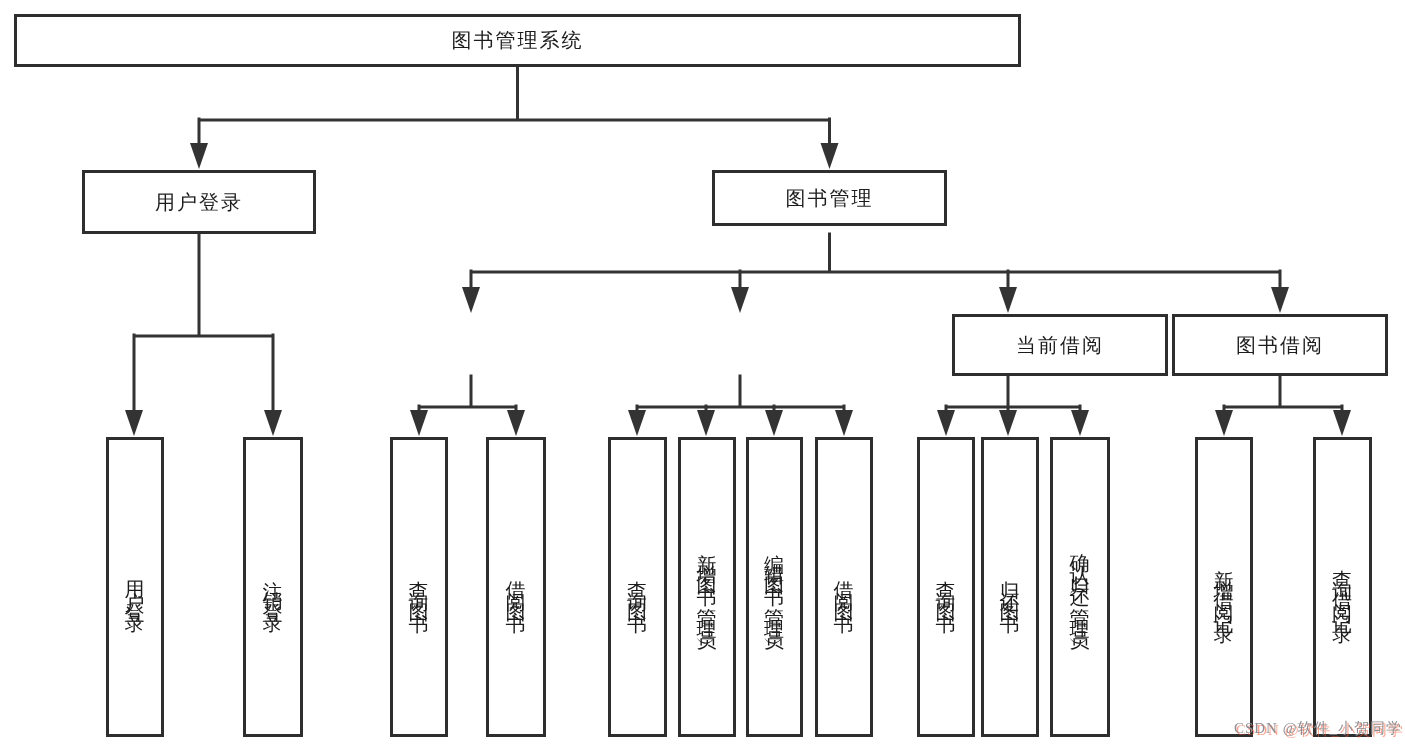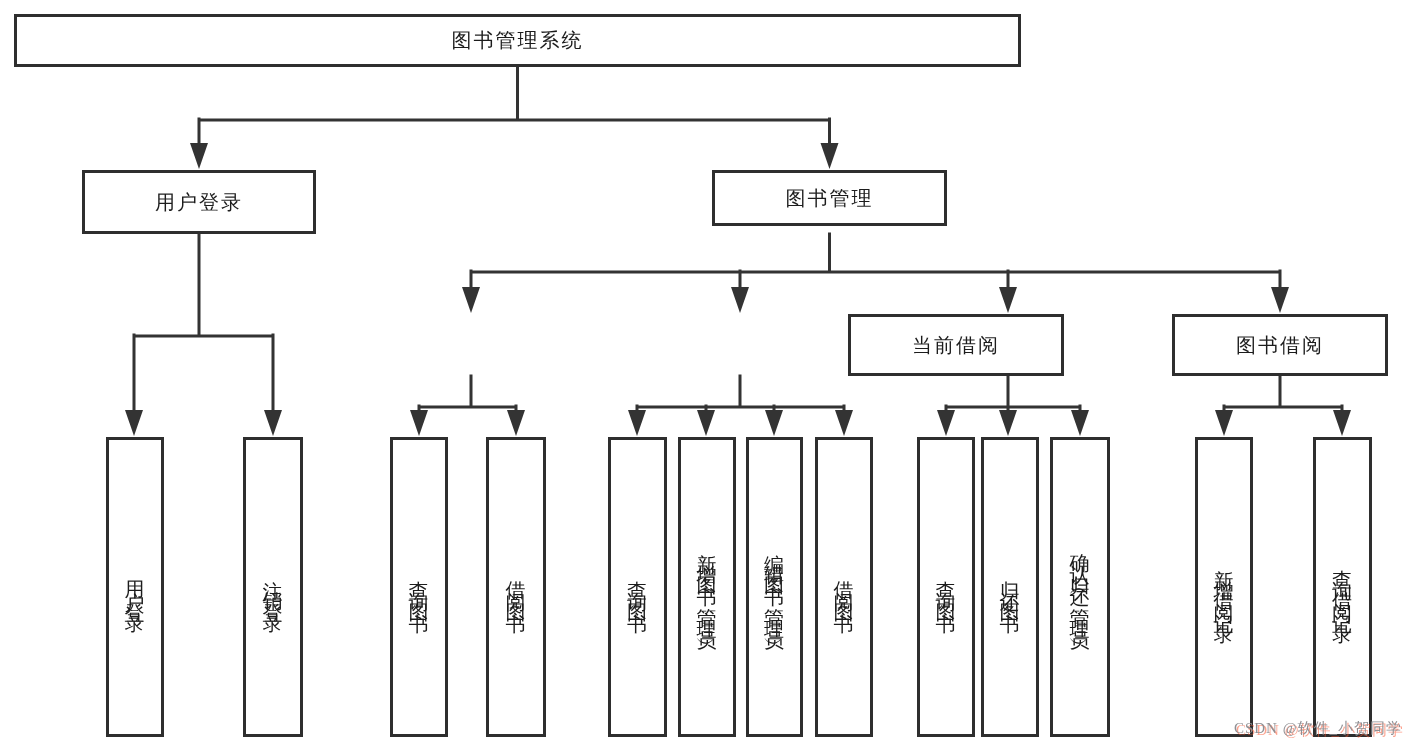--- a/index.html
+++ b/index.html
@@ -37,21 +37,21 @@
     letter-spacing: 11px;
     line-height: 1;
   }
   
   .n-root { left: 14px;  top: 14px;  width: 1007px; height: 53px; }
   .n-l2a  { left: 82px;  top: 170px; width: 234px;  height: 64px; }
   .n-l2b  { left: 712px; top: 170px; width: 235px;  height: 56px; }
   .n-l3   { top: 314px; height: 62px; width: 216px; }
   .n-l3a  { left: 363px; }
   .n-l3b  { left: 632px; }
-  .n-l3c  { left: 848px; }
+  .n-l3c  { left: 952px; }
   .n-l3d  { left: 1172px; }
   .leaf   { top: 437px; height: 300px; }
   .n-a1 { left: 106px;  width: 58px; }
   .n-a2 { left: 243px;  width: 60px; }
   .n-b1 { left: 390px;  width: 58px; }
   .n-b2 { left: 486px;  width: 60px; }
   .n-c1 { left: 608px;  width: 59px; }
   .n-c2 { left: 678px;  width: 58px; }
   .n-c3 { left: 746px;  width: 57px; }
   .n-c4 { left: 815px;  width: 58px; }

